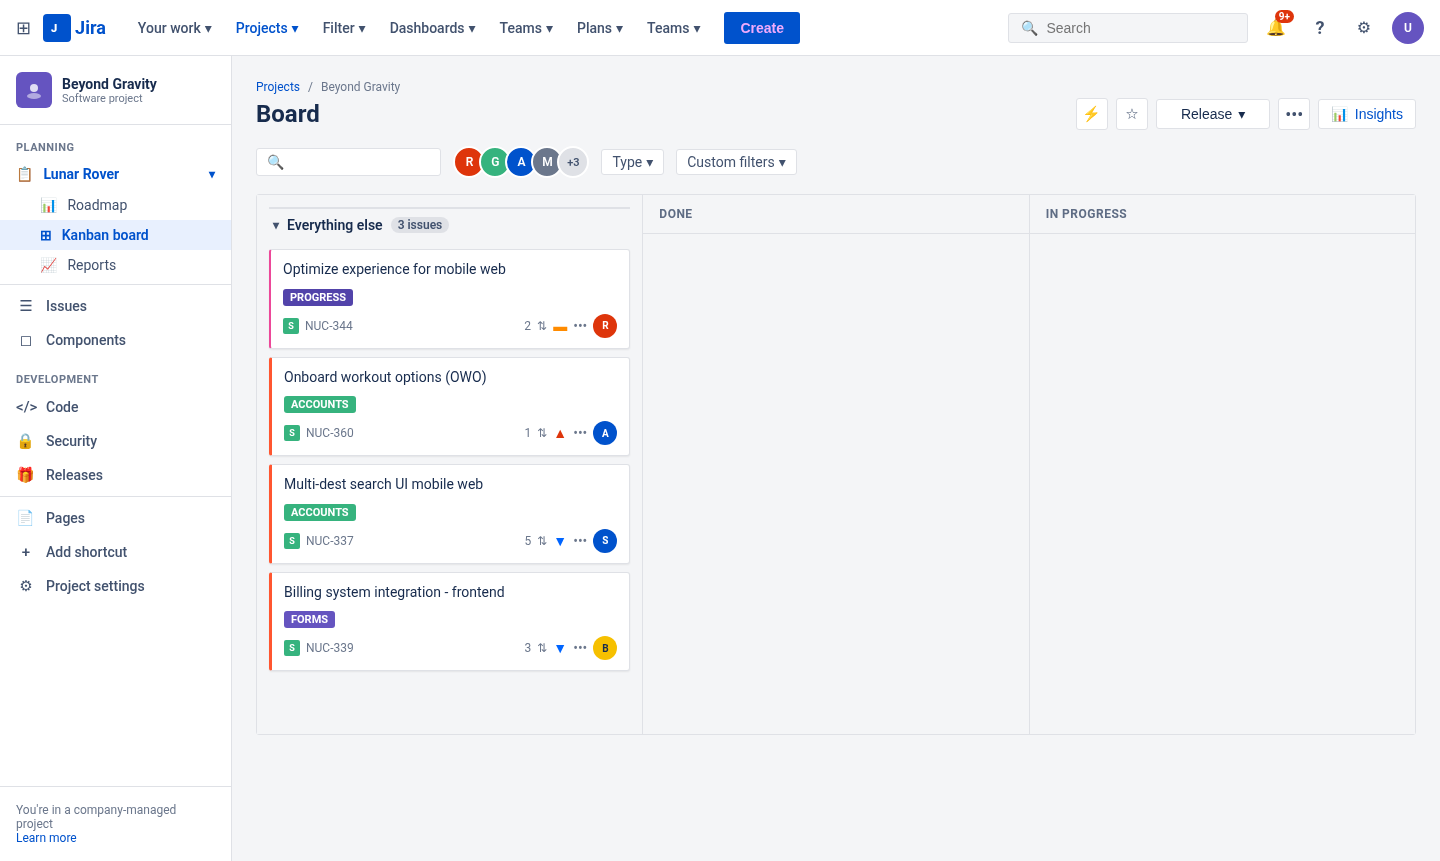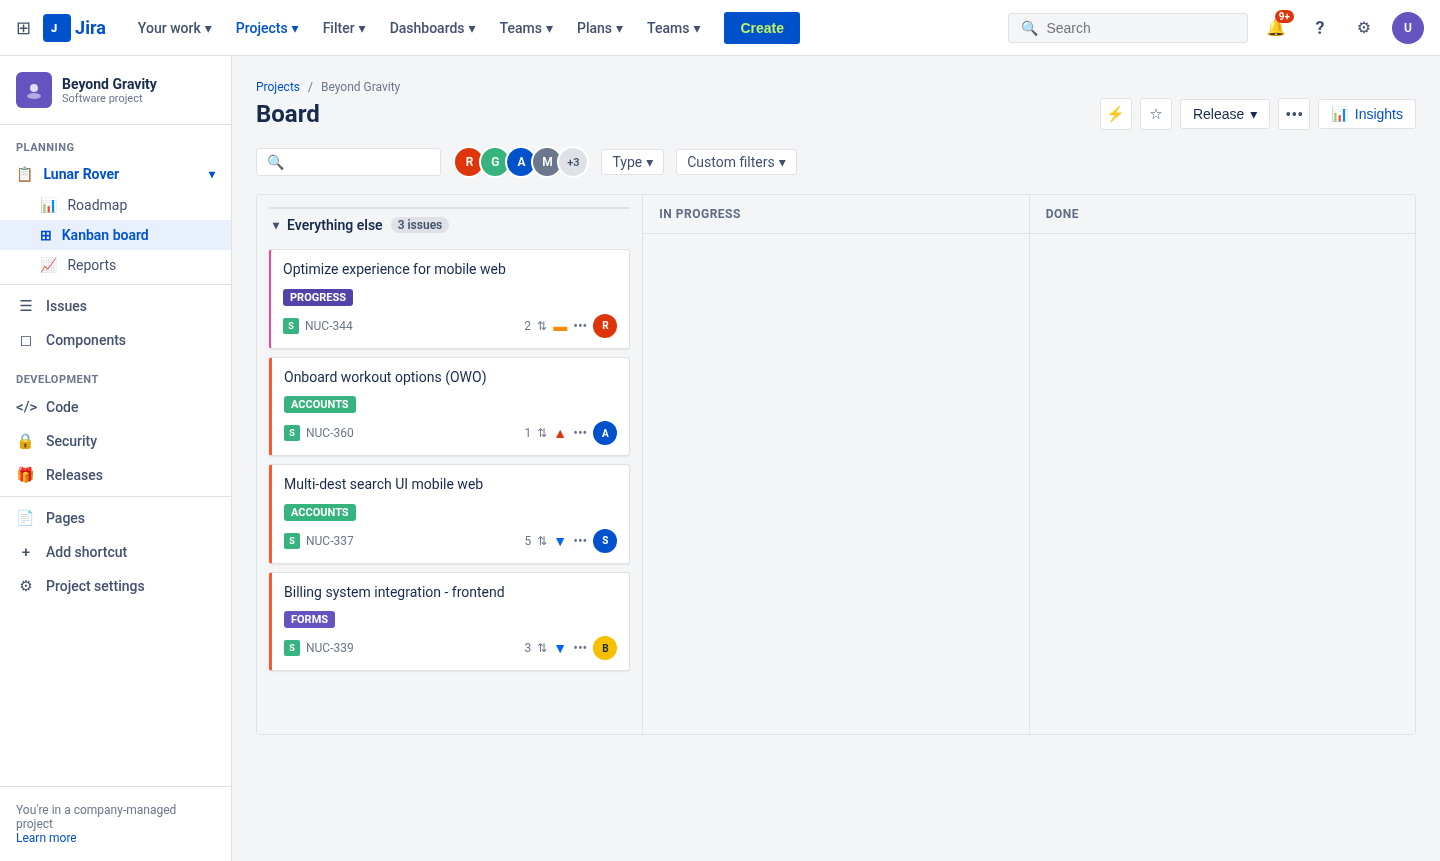--- a/index.html
+++ b/index.html
@@ -10,21 +10,21 @@
       display: flex; align-items: center; background: #fff; height: 56px;
       padding: 0 16px; border-bottom: 1px solid #dfe1e6; position: fixed;
       top: 0; left: 0; right: 0; z-index: 100;
     }
     .topnav-left { display: flex; align-items: center; gap: 8px; }
     .grid-icon { color: #42526e; cursor: pointer; font-size: 18px; margin-right: 4px; }
     .jira-logo { display: flex; align-items: center; gap: 4px; color: #0052cc; font-weight: 700; font-size: 18px; margin-right: 16px; }
     .jira-logo-icon { width: 28px; height: 28px; background: #0052cc; border-radius: 4px; display: flex; align-items: center; justify-content: center; color: #fff; font-size: 14px; font-weight: 900; }
     .nav-item { display: flex; align-items: center; gap: 4px; padding: 4px 8px; border-radius: 3px; cursor: pointer; color: #42526e; font-size: 14px; font-weight: 500; }
     .nav-item.active { color: #0052cc; }
-    .create-btn { background: #0052cc; color: #bef264; border: none; border-radius: 3px; padding: 8px 16px; font-size: 14px; font-weight: 600; cursor: pointer; margin-left: 8px; }
+    .create-btn { background: #0052cc; color: #f0abfc; border: none; border-radius: 3px; padding: 8px 16px; font-size: 14px; font-weight: 600; cursor: pointer; margin-left: 8px; }
     .topnav-right { display: flex; align-items: center; gap: 12px; margin-left: auto; }
     .search-box { display: flex; align-items: center; background: #f4f5f7; border: 1px solid #dfe1e6; border-radius: 3px; padding: 6px 12px; gap: 8px; width: 240px; cursor: text; }
     .search-box input { border: none; background: transparent; outline: none; font-size: 14px; color: #42526e; width: 100%; }
     .topnav-icon { width: 32px; height: 32px; border-radius: 50%; display: flex; align-items: center; justify-content: center; cursor: pointer; color: #42526e; font-size: 16px; position: relative; }
     .notif-badge { position: absolute; top: -2px; right: -2px; background: #de350b; color: #fff; border-radius: 10px; font-size: 10px; font-weight: 700; padding: 1px 4px; min-width: 16px; text-align: center; }
     .avatar-circle { width: 32px; height: 32px; border-radius: 50%; background: #6554c0; display: flex; align-items: center; justify-content: center; color: #fff; font-size: 12px; font-weight: 600; cursor: pointer; }
 
     
     .sidebar {
       position: fixed; top: 56px; left: 0; width: 232px; bottom: 0;
@@ -49,21 +49,21 @@
     
     .main { margin-left: 232px; padding-top: 56px; min-height: 100vh; }
     .main-inner { padding: 24px 24px 0; }
     .breadcrumb { display: flex; align-items: center; gap: 8px; font-size: 12px; color: #6b778c; margin-bottom: 4px; }
     .breadcrumb-sep { color: #6b778c; }
     .breadcrumb a { color: #0052cc; text-decoration: none; cursor: pointer; }
     .page-header { display: flex; align-items: center; justify-content: space-between; margin-bottom: 16px; }
     .page-title { font-size: 24px; font-weight: 700; color: #172b4d; }
     .header-actions { display: flex; align-items: center; gap: 8px; }
     .header-icon-btn { width: 32px; height: 32px; border-radius: 3px; border: 1px solid #dfe1e6; background: #fff; display: flex; align-items: center; justify-content: center; cursor: pointer; color: #42526e; font-size: 15px; }
-    .release-btn { display: flex; align-items: center; gap: 6px; padding: 6px 12px; border: 1px solid #dfe1e6; border-radius: 3px; background: #fff; cursor: pointer; font-size: 14px; font-weight: 500; color: #172b4d; justify-content: space-between; }
+    .release-btn { display: flex; align-items: center; gap: 6px; padding: 6px 24px; border: 1px solid #dfe1e6; border-radius: 3px; background: #fff; cursor: pointer; font-size: 14px; font-weight: 500; color: #172b4d; justify-content: space-between; }
     .more-btn { width: 32px; height: 32px; border-radius: 3px; border: 1px solid #dfe1e6; background: #fff; display: flex; align-items: center; justify-content: center; cursor: pointer; color: #42526e; font-size: 18px; }
     .insights-btn { display: flex; align-items: center; gap: 6px; padding: 6px 12px; border: 1px solid #dfe1e6; border-radius: 3px; background: #fff; cursor: pointer; font-size: 14px; font-weight: 500; color: #0052cc; }
 
     
     .filter-bar { display: flex; align-items: center; gap: 12px; margin-bottom: 16px; }
     .board-search { display: flex; align-items: center; border: 1px solid #dfe1e6; border-radius: 3px; background: #fff; padding: 5px 10px; gap: 6px; }
     .board-search input { border: none; outline: none; font-size: 14px; width: 140px; }
     .avatars { display: flex; align-items: center; }
     .av { width: 32px; height: 32px; border-radius: 50%; border: 2px solid #fff; margin-left: -6px; cursor: pointer; overflow: hidden; display: flex; align-items: center; justify-content: center; font-size: 12px; font-weight: 600; color: #fff; }
     .av:first-child { margin-left: 0; }
@@ -389,26 +389,26 @@
                   <span class="priority-low">▼</span>
                   <span class="card-more">•••</span>
                   <div class="card-avatar" style="background:#f6c000;color:#172b4d;">B</div>
                 </div>
               </div>
             </div>
           </div>
         </div>
 
         <div class="column">
+          <div class="column-header">DONE</div>
+          <div class="column-body" style="min-height:500px;">
+          </div>
+        </div>
+
+        <div class="column">
           <div class="column-header">IN PROGRESS</div>
           <div class="column-body" style="min-height:500px;">
           </div>
         </div>
-
-        <div class="column">
-          <div class="column-header">DONE</div>
-          <div class="column-body" style="min-height:500px;">
-          </div>
-        </div>
       </div>
     </div>
   </div>
 </main>
 
 </body></html>

